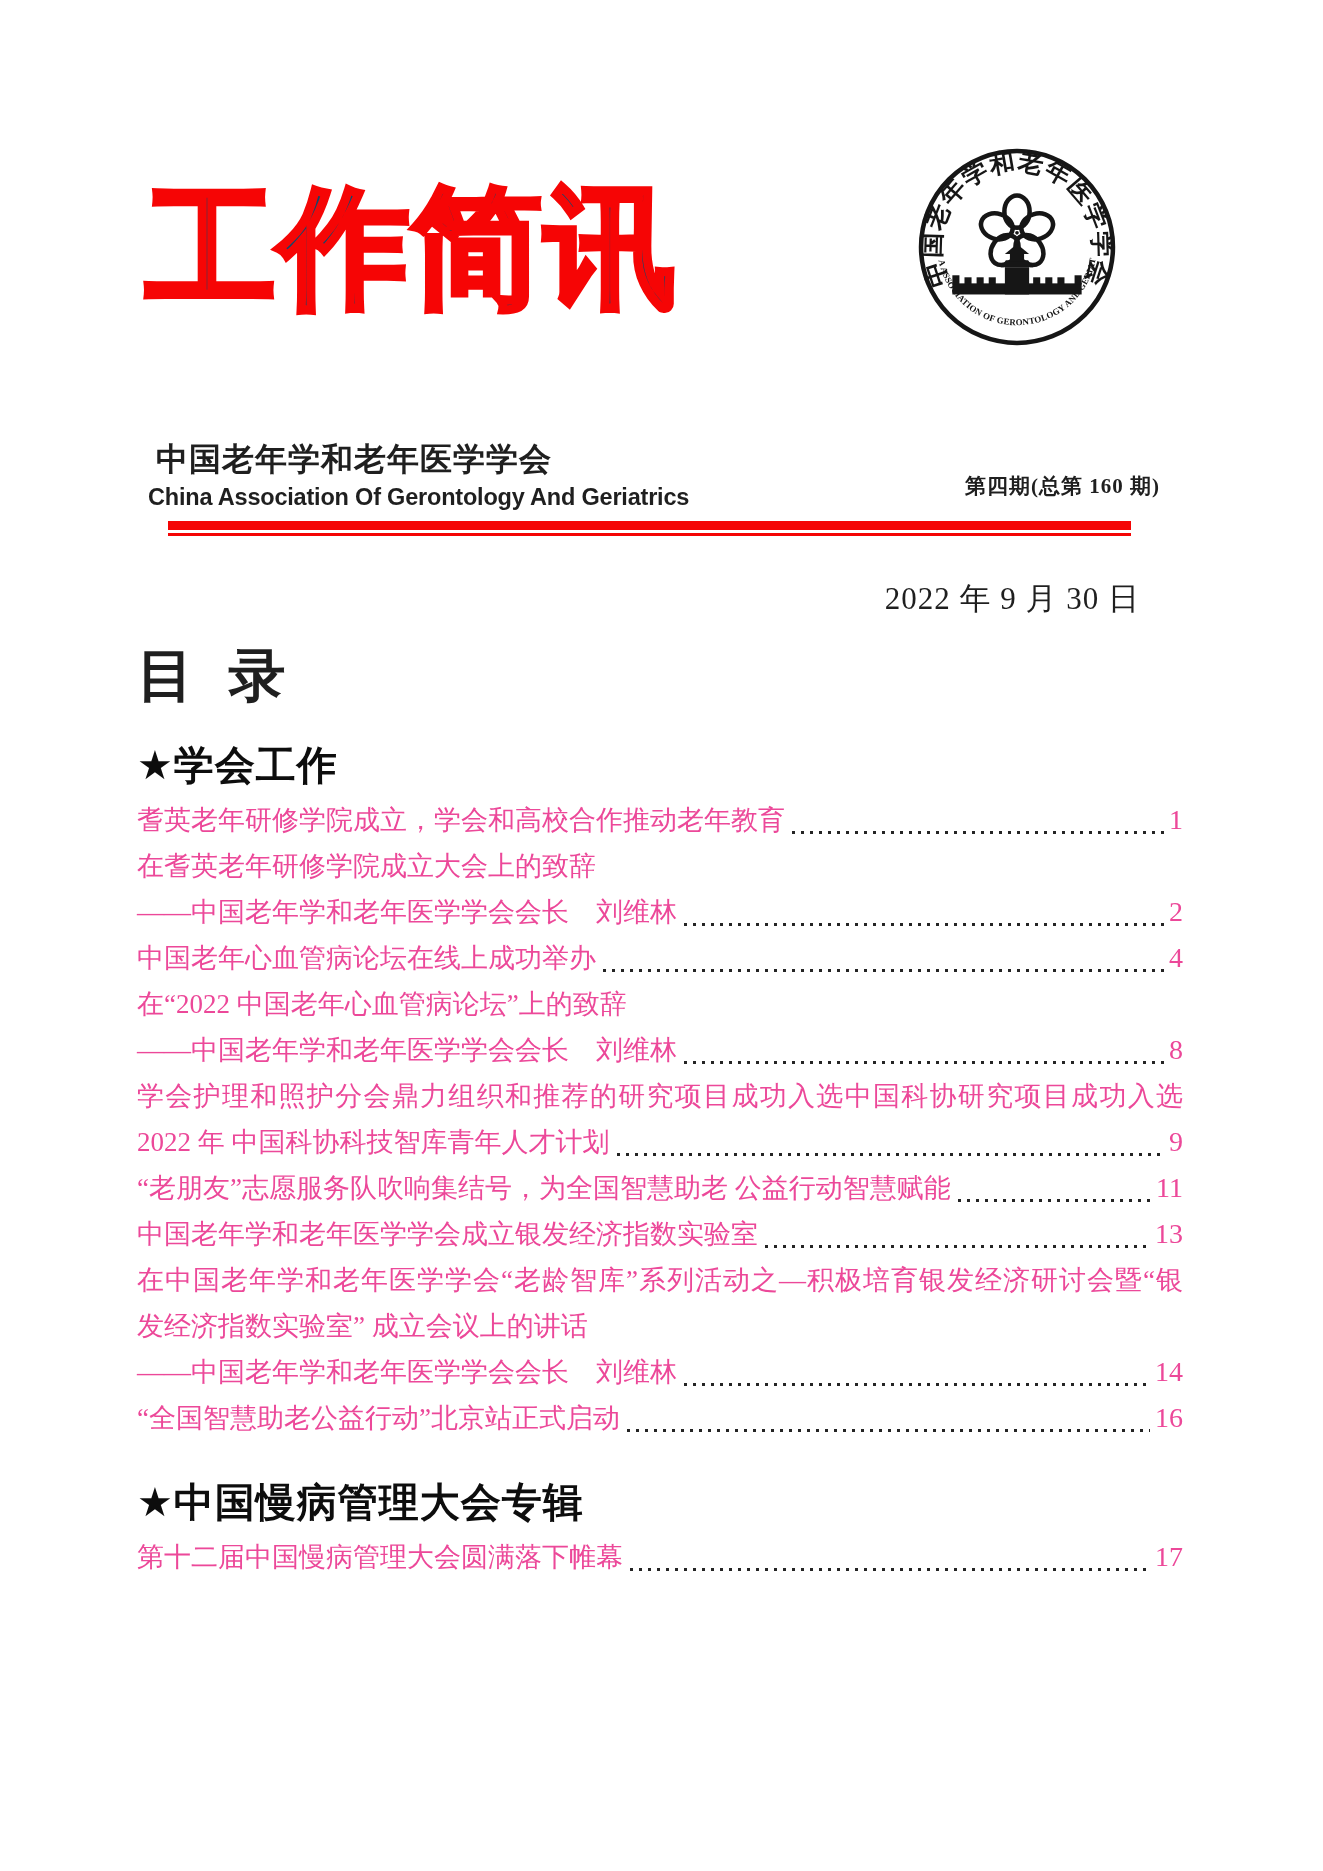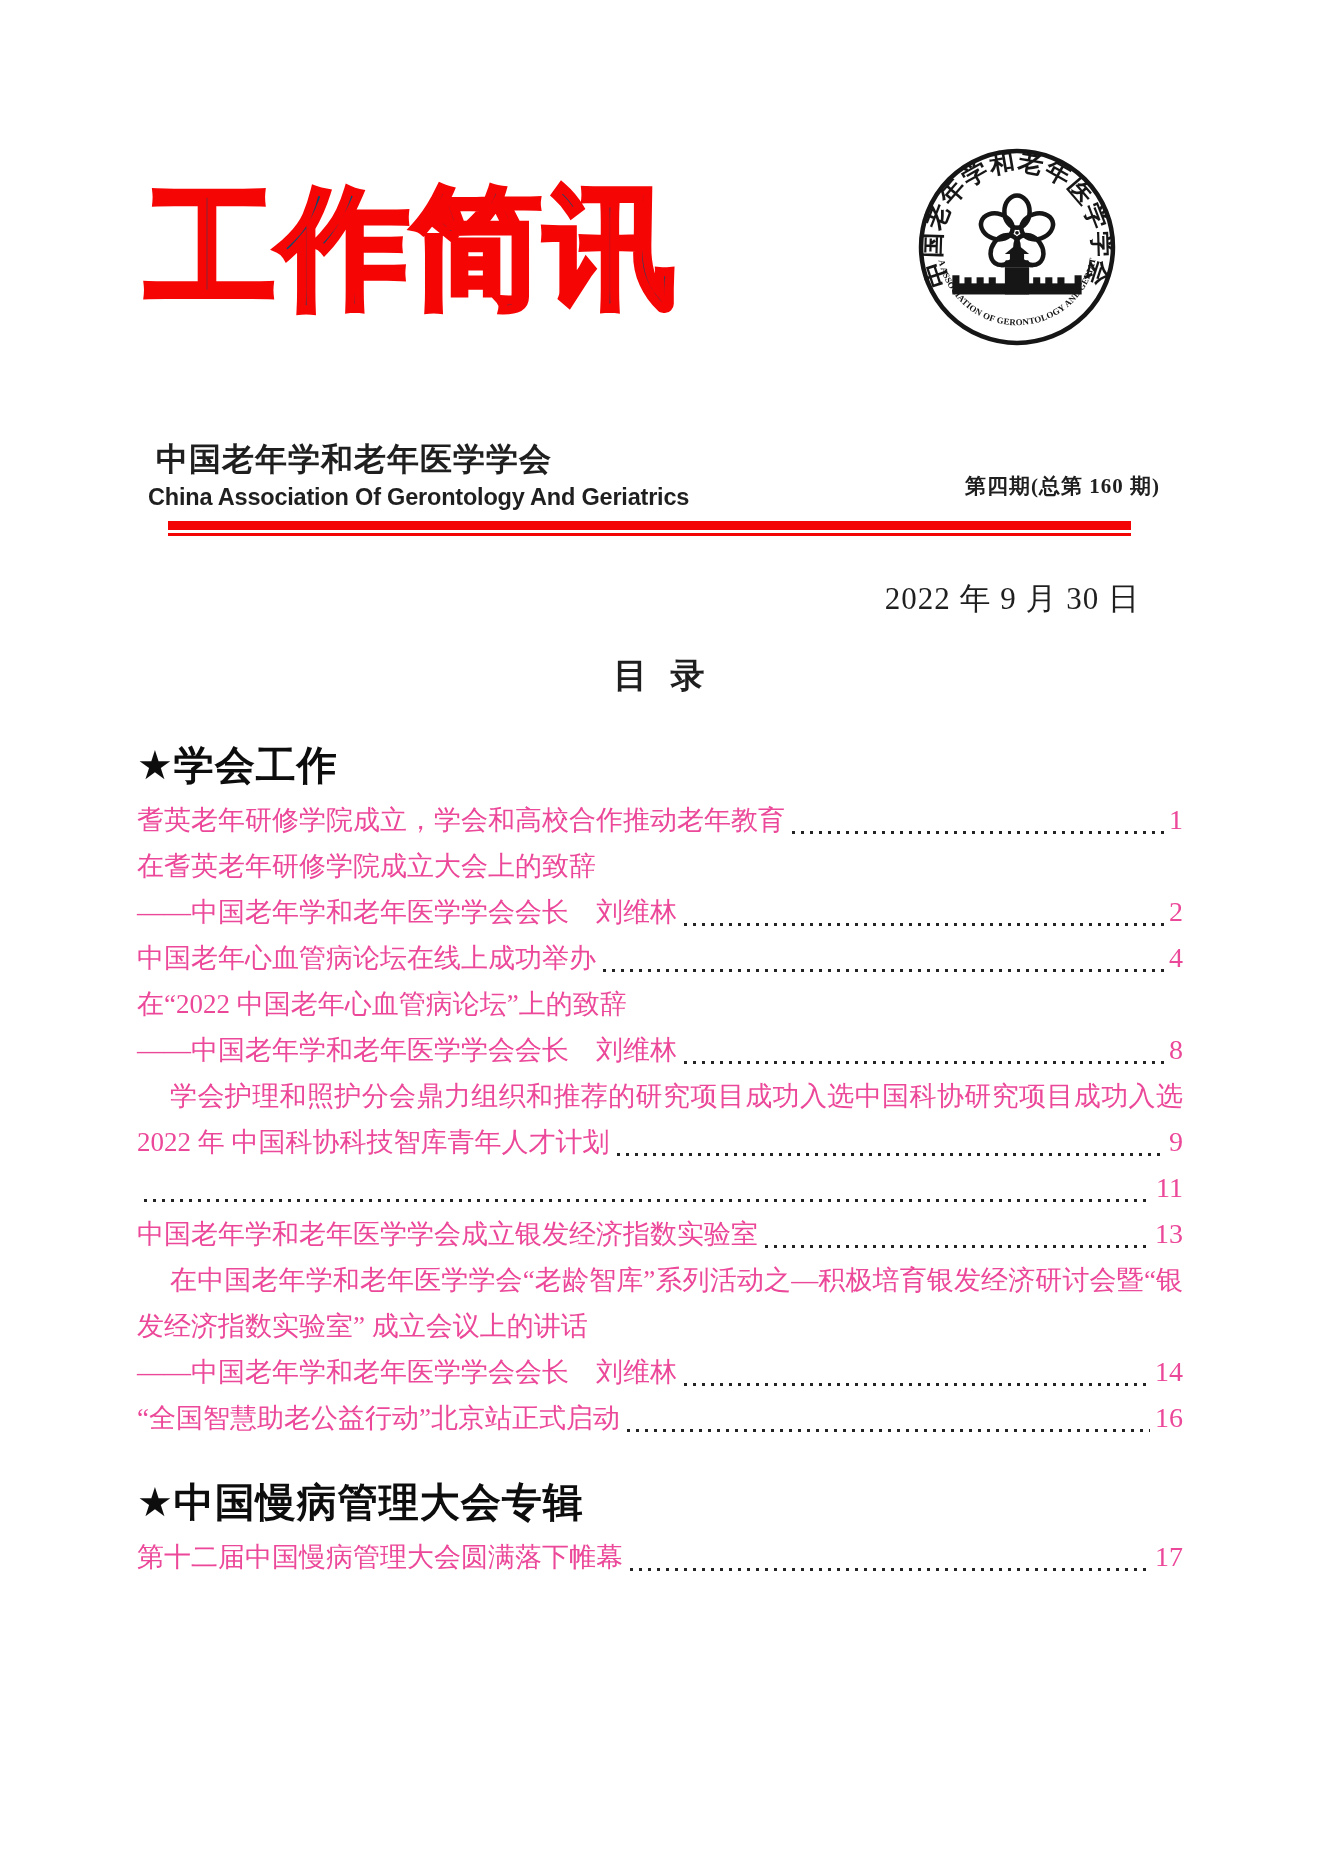--- a/index.html
+++ b/index.html
@@ -40,37 +40,37 @@
   .red-rule{position:absolute;left:168px;top:521px;width:963px;}
   .red-rule .thick{height:9px;background:#f40505;}
   .red-rule .thin{height:3px;background:#f40505;margin-top:3px;}
   .date{
     position:absolute;right:183px;top:562px;
     font-size:31px;letter-spacing:1px;white-space:pre;margin-top:16px;
   }
   
   .toc{position:absolute;left:137px;top:648px;width:1046px;}
   .toc-title{
-    text-align:center;font-size:34px;font-weight:bold;
+    text-align:left;font-size:57px;font-weight:bold;
     line-height:56px;letter-spacing:2px;white-space:pre;margin:0 0 0 0;
   }
   .toc-section-heading{
     font-family:"Liberation Sans","DejaVu Sans",sans-serif;
     font-size:40px;font-weight:900;line-height:52px;
     margin-top:35px;margin-bottom:6px;letter-spacing:1px;color:#0d0d0d;
   }
   .toc-item{
     display:flex;align-items:baseline;
     height:46px;font-size:27px;line-height:46px;color:#ec4899;
     white-space:pre;
   }
   .toc-item .toc-text{flex:0 0 auto;}
   .toc-item.fill .toc-text{
     flex:1 1 auto;white-space:normal;
-    text-align:justify;text-align-last:justify;margin-left:33px;
+    text-align:justify;text-align-last:justify;
   }
   .leader{
     flex:1 1 auto;align-self:flex-end;
     height:4px;margin:0 5px 9px 7px;
     background-image:repeating-linear-gradient(to right,#242424 0 3px,transparent 3px 9px);
     background-repeat:no-repeat;background-size:100% 3px;background-position:0 bottom;
   }
   .page-num{flex:0 0 auto;font-size:28px;}
 </style>
 </head>
@@ -135,21 +135,21 @@
 
   <div class="toc-section-heading">★学会工作</div>
       <div class="toc-item"><span class="toc-text">耆英老年研修学院成立，学会和高校合作推动老年教育</span><span class="leader"></span><span class="page-num">1</span></div>
       <div class="toc-item"><span class="toc-text">在耆英老年研修学院成立大会上的致辞</span></div>
       <div class="toc-item"><span class="toc-text">——中国老年学和老年医学学会会长　刘维林</span><span class="leader"></span><span class="page-num">2</span></div>
       <div class="toc-item"><span class="toc-text">中国老年心血管病论坛在线上成功举办</span><span class="leader"></span><span class="page-num">4</span></div>
       <div class="toc-item"><span class="toc-text">在“2022 中国老年心血管病论坛”上的致辞</span></div>
       <div class="toc-item"><span class="toc-text">——中国老年学和老年医学学会会长　刘维林</span><span class="leader"></span><span class="page-num">8</span></div>
       <div class="toc-item fill"><span class="toc-text">学会护理和照护分会鼎力组织和推荐的研究项目成功入选中国科协研究项目成功入选</span></div>
       <div class="toc-item"><span class="toc-text">2022 年 中国科协科技智库青年人才计划</span><span class="leader"></span><span class="page-num">9</span></div>
-      <div class="toc-item"><span class="leader"></span><span class="page-num">11</span></div>
+      <div class="toc-item"><span class="toc-text">“老朋友”志愿服务队吹响集结号，为全国智慧助老 公益行动智慧赋能</span><span class="leader"></span><span class="page-num">11</span></div>
       <div class="toc-item"><span class="toc-text">中国老年学和老年医学学会成立银发经济指数实验室</span><span class="leader"></span><span class="page-num">13</span></div>
       <div class="toc-item fill"><span class="toc-text">在中国老年学和老年医学学会“老龄智库”系列活动之—积极培育银发经济研讨会暨“银</span></div>
       <div class="toc-item"><span class="toc-text">发经济指数实验室” 成立会议上的讲话</span></div>
       <div class="toc-item"><span class="toc-text">——中国老年学和老年医学学会会长　刘维林</span><span class="leader"></span><span class="page-num">14</span></div>
       <div class="toc-item"><span class="toc-text">“全国智慧助老公益行动”北京站正式启动</span><span class="leader"></span><span class="page-num">16</span></div>
       <div class="toc-section-heading">★中国慢病管理大会专辑</div>
       <div class="toc-item"><span class="toc-text">第十二届中国慢病管理大会圆满落下帷幕</span><span class="leader"></span><span class="page-num">17</span></div>
     </div>
 
 </div>

